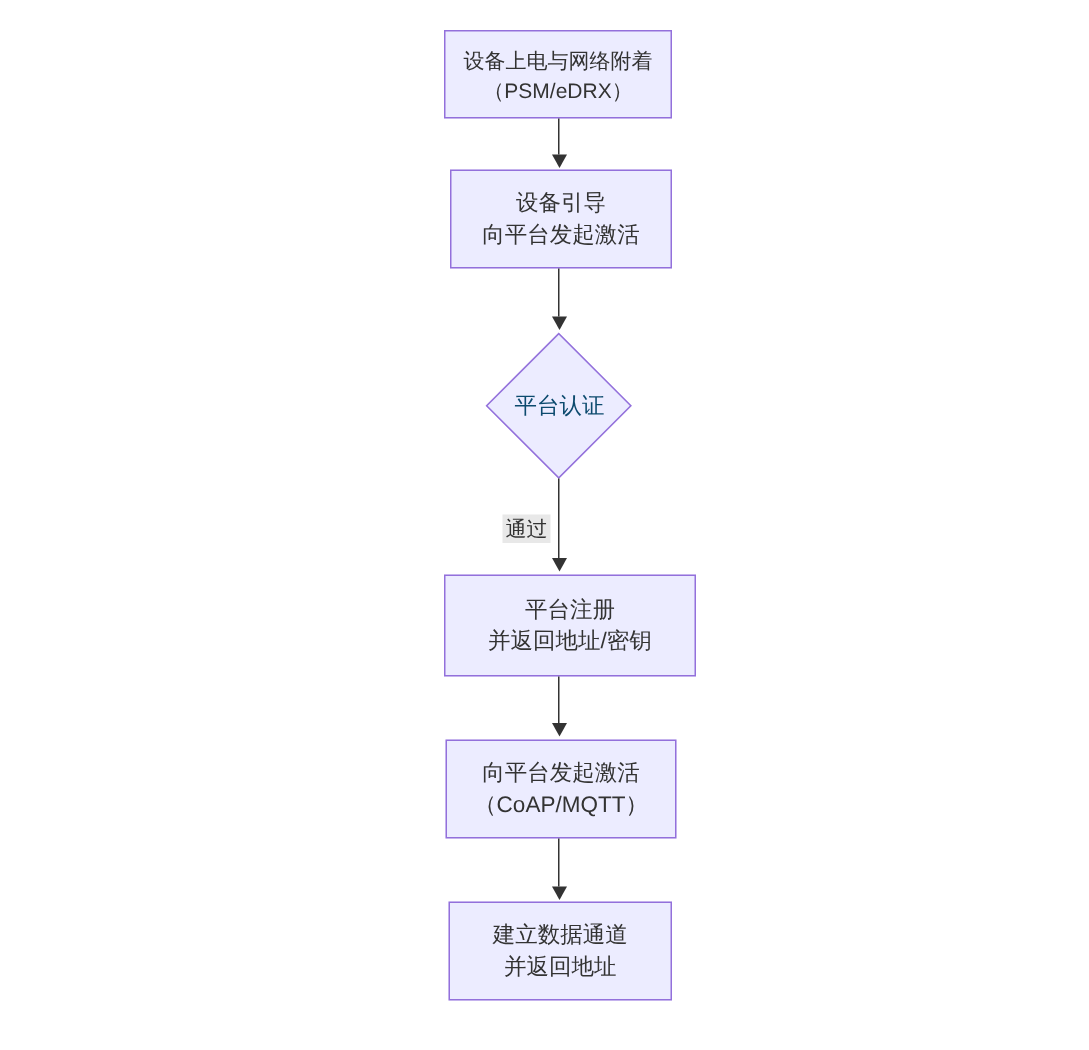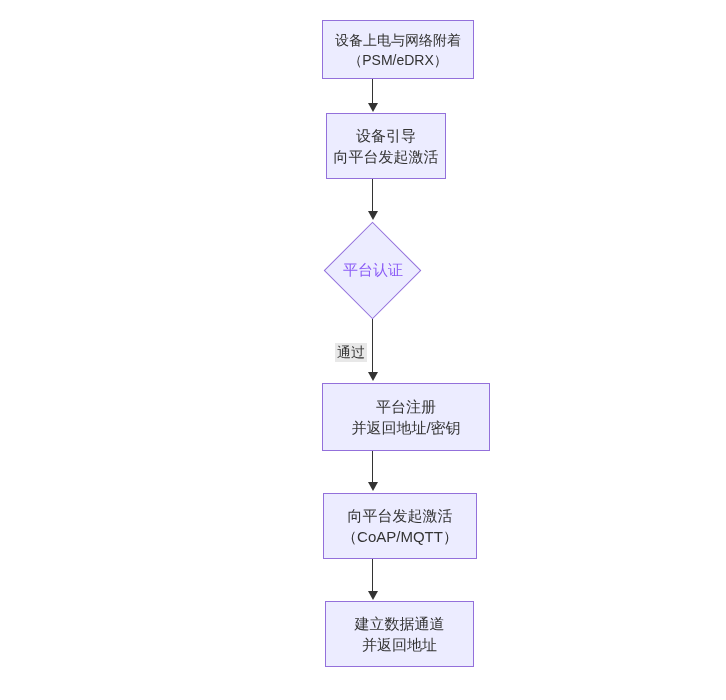--- a/index.html
+++ b/index.html
@@ -17,36 +17,35 @@
     border: 1px solid #9370DB;
     color: #333333;
     display: flex;
     flex-direction: column;
     align-items: center;
     justify-content: center;
     text-align: center;
     font-size: 15px;
     line-height: 21px;
     box-sizing: border-box;
-    margin-left: 26px;
   }
   .node.small { font-size: 14px; line-height: 20px; }
   .node-line { white-space: nowrap; }
   .diamond-shape {
     position: absolute;
     width: 69px;
     height: 69px;
     background: #ECECFF;
     border: 1px solid #9370DB;
     transform: rotate(45deg);
     box-sizing: border-box;
   }
   .diamond-label {
     position: absolute;
-    color: #8b5cf6;
+    color: #0c4a6e;
     font-size: 15px;
     display: flex;
     align-items: center;
     justify-content: center;
     text-align: center;
     white-space: nowrap;
   }
   .edge-line {
     position: absolute;
     width: 1px;
@@ -76,21 +75,21 @@
 <div class="canvas">
 
   <div class="node small" style="left:296px; top:20px; width:152px; height:59px;">
     <div class="node-line">设备上电与网络附着</div>
     <div class="node-line">（PSM/eDRX）</div>
   </div>
 
   <div class="edge-line" style="left:372px; top:79px; height:24px;"></div>
   <div class="arrowhead" style="left:368px; top:103px;"></div>
 
-  <div class="node" style="left:300px; top:113px; width:120px; height:66px;">
+  <div class="node" style="left:300px; top:113px; width:148px; height:66px;">
     <div class="node-line">设备引导</div>
     <div class="node-line">向平台发起激活</div>
   </div>
 
   <div class="edge-line" style="left:372px; top:179px; height:32px;"></div>
   <div class="arrowhead" style="left:368px; top:211px;"></div>
 
   <div class="diamond-shape" style="left:338px; top:236px;"></div>
   <div class="diamond-label" style="left:323px; top:259px; width:100px; height:22px;">平台认证</div>
 

